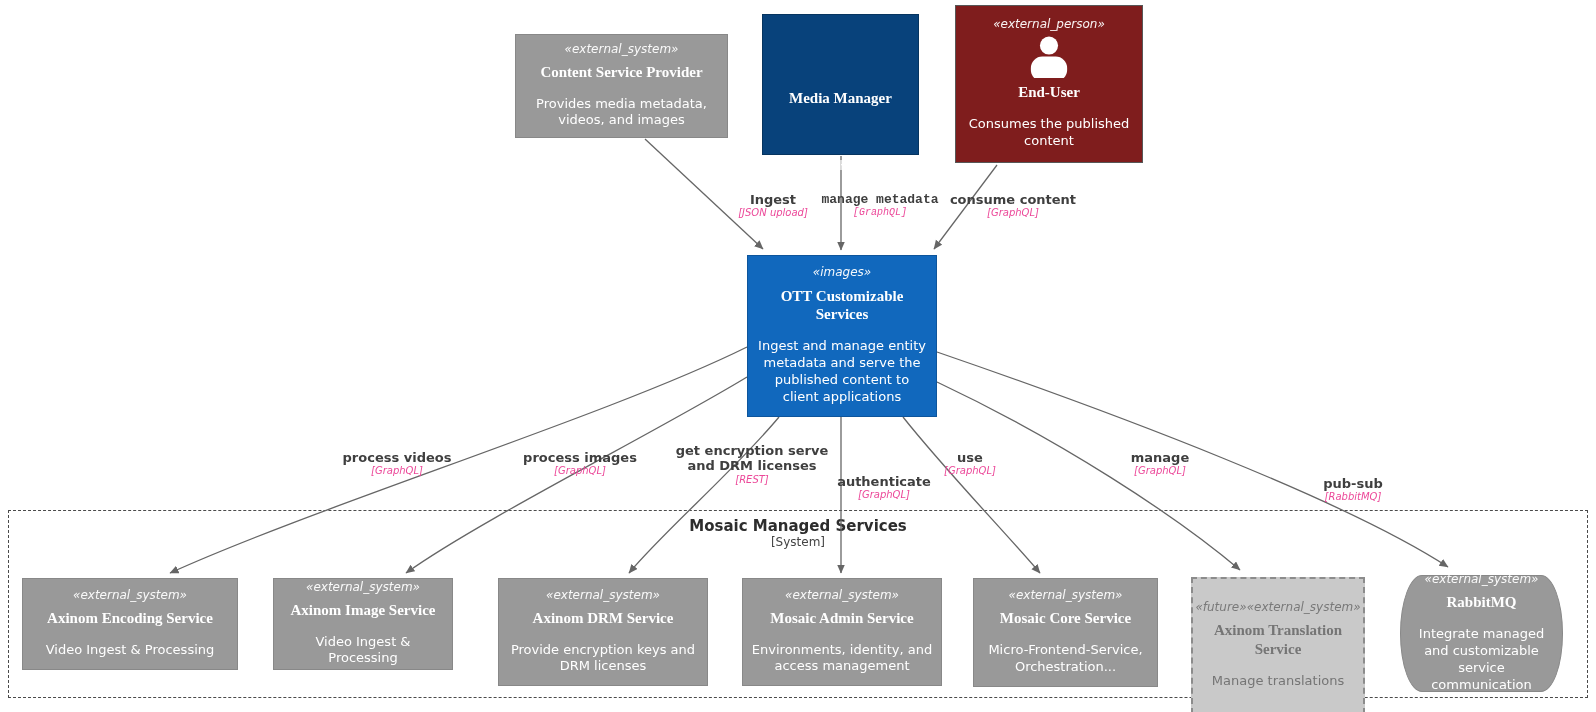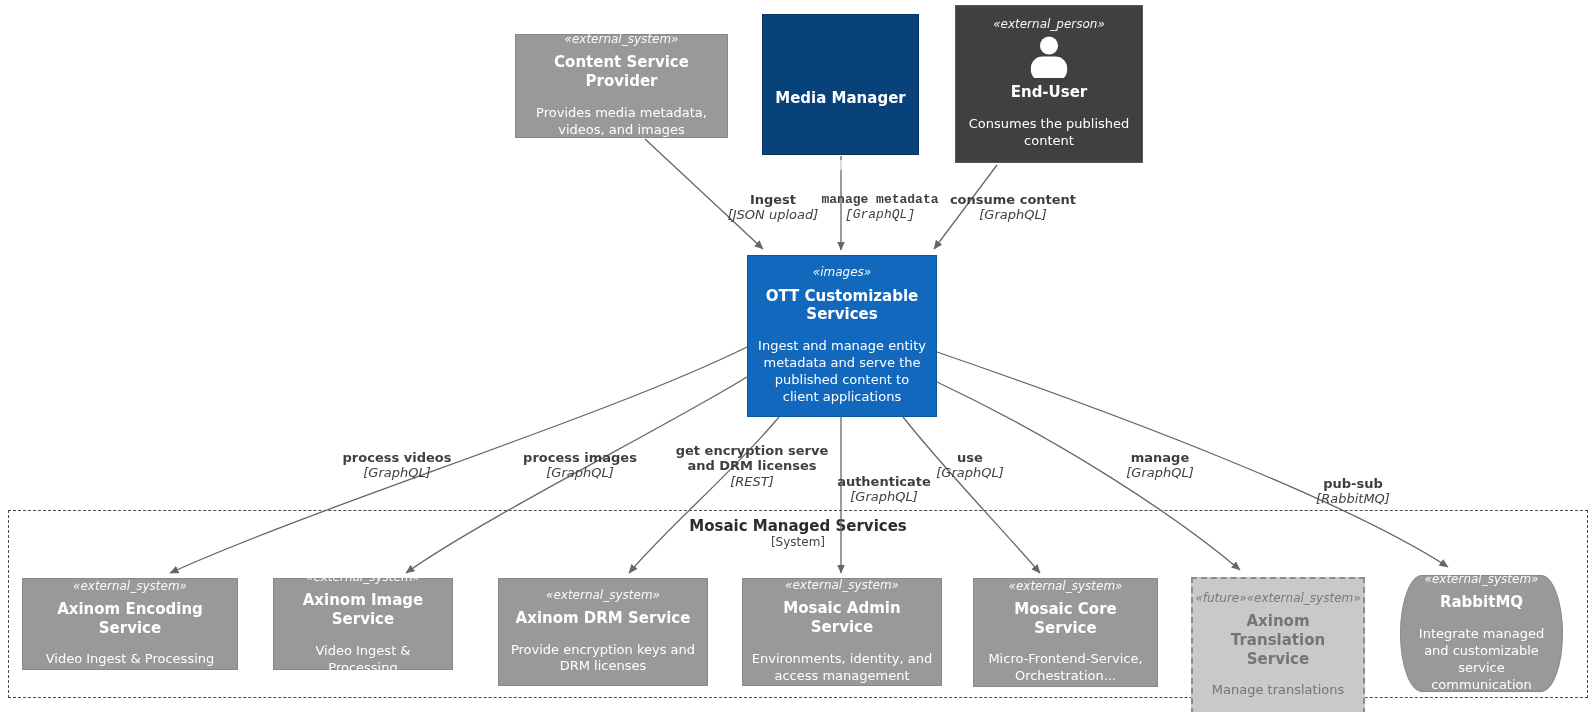--- a/index.html
+++ b/index.html
@@ -4,35 +4,35 @@
 <style>
   html,body{margin:0;padding:0;background:#ffffff;}
   body{font-family:"DejaVu Sans","Liberation Sans",sans-serif;}
   #canvas{position:relative;width:1596px;height:712px;background:#ffffff;overflow:hidden;}
   #edges{position:absolute;left:0;top:0;width:1596px;height:712px;}
 
   .node{position:absolute;box-sizing:border-box;display:flex;flex-direction:column;
         align-items:center;justify-content:center;text-align:center;row-gap:7px;
         padding:6px 8px;color:#ffffff;}
   .node .stereo{font-size:12px;font-style:italic;line-height:1.1;opacity:.95;}
-  .node .title{font-size:15px;font-weight:bold;line-height:1.25;}
+  .node .title{font-size:15px;font-weight:bold;line-height:1.25;font-family:Liberation Serif, serif;}
   .node .desc{font-size:13px;line-height:1.3;margin-top:7px;}
 
   .sys        {background:#1168bd;border:1.6px solid #0d559c;}
   .person     {background:#08427b;border:1.6px solid #06345f;}
   .ext-sys    {background:#999999;border:1.6px solid #888888;}
-  .ext-person {background:#404040;border:1.6px solid #575757;justify-content:center;}
+  .ext-person {background:#7f1d1d;border:1.6px solid #575757;justify-content:center;}
   .future     {background:#c9c9c9;border:2px dashed #8c8c8c;color:#757575;}
   .queue      {border-radius:22px / 50%;}
 
   .person-icon{width:46px;height:42px;margin:-2px 0;}
 
   .edge-label{position:absolute;transform:translateX(-50%);text-align:center;line-height:1.18;}
   .el-main{font-size:13px;font-weight:bold;color:#3f3f3f;white-space:pre-line;}
-  .el-tech{font-size:13px;font-style:italic;color:#404040;}
+  .el-tech{font-size:10px;font-style:italic;color:#ec4899;}
   .el-wrap{width:165px;}
 
   .boundary{position:absolute;left:8px;top:510px;width:1580px;height:188px;
             box-sizing:border-box;border:1.6px dashed #4a4a4a;background:transparent;}
   .boundary-label{position:absolute;left:798px;top:517px;transform:translateX(-50%);
                   text-align:center;}
   .boundary-title{font-size:15px;font-weight:bold;color:#2d2d2d;line-height:1.2;}
   .boundary-sub{font-size:12px;color:#444444;line-height:1.3;}
 </style>
 </head>

